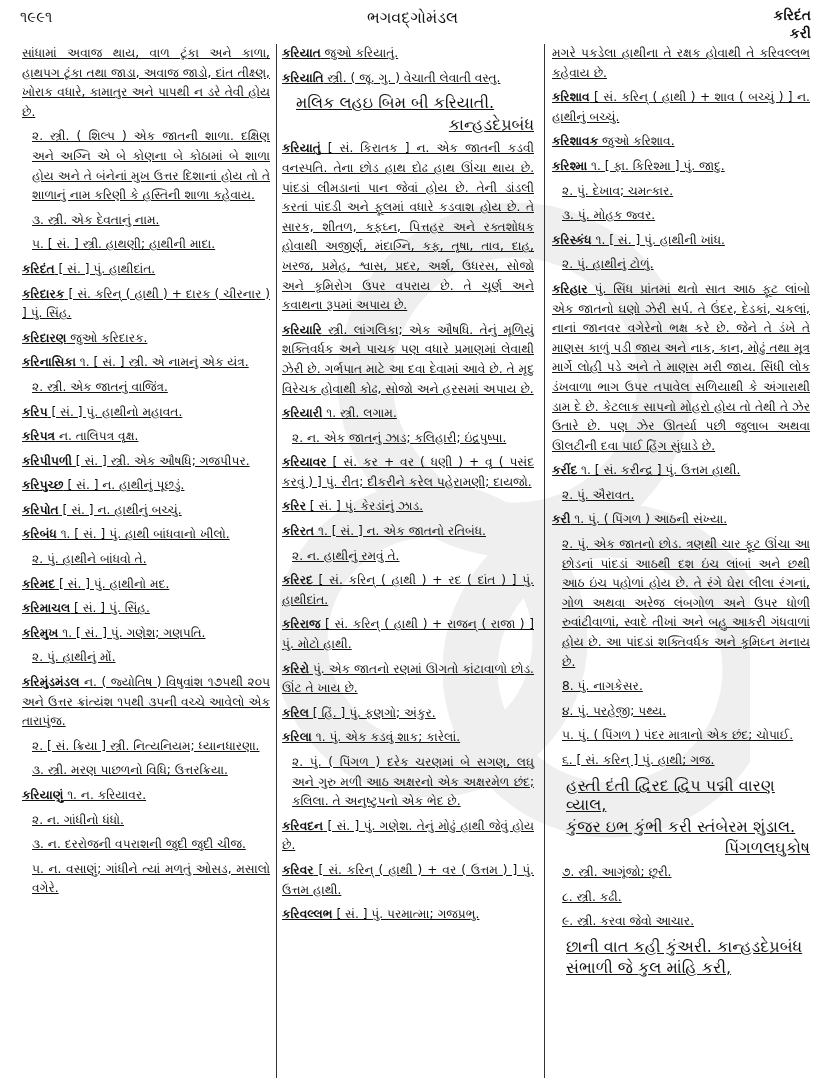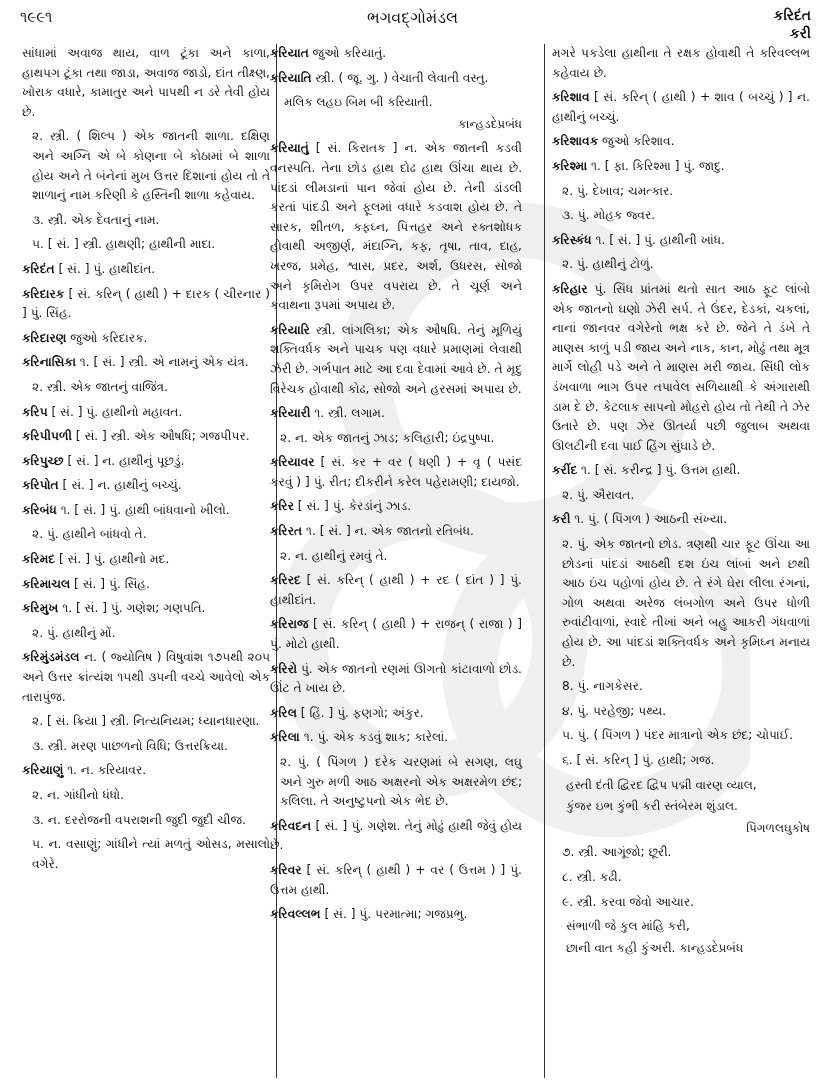--- a/index.html
+++ b/index.html
@@ -10,31 +10,31 @@
   }
   .watermark {
     position:absolute; left:280px; top:170px; width:470px; height:760px;
     pointer-events:none; z-index:0;
   }
   .header { position:absolute; top:0; left:0; width:825px; height:48px; z-index:1; }
   .page-no { position:absolute; left:20px; top:8px; font-size:15px; font-weight:normal; }
   .running-title { position:absolute; left:0; width:825px; top:8px; text-align:center; font-size:16px; }
   .guide-words { position:absolute; right:14px; top:6px; text-align:right; font-size:14px; font-weight:bold; line-height:18px; }
   .columns { position:absolute; top:44px; left:0; width:825px; height:1035px; z-index:1; }
-  .col { position:absolute; top:0; font-size:12.2px; line-height:19.6px; }
+  .col { position:absolute; top:0; font-size:12.2px; line-height:19.6px;text-decoration:underline; }
   .col1 { left:22px; width:248px; }
-  .col2 { left:270px; width:252px; }
+  .col2 { left:282px; width:252px; }
   .col3 { left:552px; width:258px; }
   .rule { position:absolute; top:44px; width:1px; height:1034px; background:#333; z-index:1; }
   .entry { margin:0 0 5px 0; text-align:justify; }
   .hw { font-weight:bold; }
   .sense { margin:0 0 5px 10px; text-align:justify; }
   .cont { margin:0 0 5px 0; text-align:justify; }
-  .quote { margin:0 0 2px 14px; font-size:12px; }
-  .quote-src { text-align:right; font-size:12px; margin:0 0 5px 0; }
+  .quote { margin:0 0 2px 14px; font-size:16px; }
+  .quote-src { text-align:right; font-size:16px; margin:0 0 5px 0; }
 </style>
 </head>
 <body>
 
 <svg class="watermark" viewBox="0 0 470 760">
   <g fill="none" stroke="#efefef" stroke-width="55">
     <circle cx="235" cy="210" r="150"></circle>
     <circle cx="150" cy="470" r="130"></circle>
     <circle cx="330" cy="500" r="140"></circle>
   </g>
@@ -57,20 +57,21 @@
       <div class="cont">સાંધામાં અવાજ થાય, વાળ ટૂંકા અને કાળા, હાથપગ ટૂંકા તથા જાડા, અવાજ જાડો, દાંત તીક્ષ્ણ, ખોરાક વધારે, કામાતુર અને પાપથી ન ડરે તેવી હોય છે.</div>
       <div class="sense">૨. સ્ત્રી. ( શિલ્પ ) એક જાતની શાળા. દક્ષિણ અને અગ્નિ એ બે કોણના બે કોઠામાં બે શાળા હોય અને તે બંનેનાં મુખ ઉત્તર દિશાનાં હોય તો તે શાળાનું નામ કરિણી કે હસ્તિની શાળા કહેવાય.</div>
       <div class="sense">૩. સ્ત્રી. એક દેવતાનું નામ.</div>
       <div class="sense">૫. [ સં. ] સ્ત્રી. હાથણી; હાથીની માદા.</div>
       <div class="entry"><span class="hw">કરિદંત</span><span> [ સં. ] પું. હાથીદાંત.</span></div>
       <div class="entry"><span class="hw">કરિદારક</span><span> [ સં. કરિન્ ( હાથી ) + દારક ( ચીરનાર ) ] પું. સિંહ.</span></div>
       <div class="entry"><span class="hw">કરિદારણ</span><span> જુઓ કરિદારક.</span></div>
       <div class="entry"><span class="hw">કરિનાસિકા</span><span> ૧. [ સં. ] સ્ત્રી. એ નામનું એક યંત્ર.</span></div>
       <div class="sense">૨. સ્ત્રી. એક જાતનું વાજિંત્ર.</div>
       <div class="entry"><span class="hw">કરિપ</span><span> [ સં. ] પું. હાથીનો મહાવત.</span></div>
+      <div class="entry"><span class="hw">કરિપત્ર</span><span> ન. તાલિપત્ર વૃક્ષ.</span></div>
       <div class="entry"><span class="hw">કરિપીપળી</span><span> [ સં. ] સ્ત્રી. એક ઔષધિ; ગજપીપર.</span></div>
       <div class="entry"><span class="hw">કરિપુચ્છ</span><span> [ સં. ] ન. હાથીનું પૂછડું.</span></div>
       <div class="entry"><span class="hw">કરિપોત</span><span> [ સં. ] ન. હાથીનું બચ્ચું.</span></div>
       <div class="entry"><span class="hw">કરિબંધ</span><span> ૧. [ સં. ] પું. હાથી બાંધવાનો ખીલો.</span></div>
       <div class="sense">૨. પું. હાથીને બાંધવો તે.</div>
       <div class="entry"><span class="hw">કરિમદ</span><span> [ સં. ] પું. હાથીનો મદ.</span></div>
       <div class="entry"><span class="hw">કરિમાચલ</span><span> [ સં. ] પું. સિંહ.</span></div>
       <div class="entry"><span class="hw">કરિમુખ</span><span> ૧. [ સં. ] પું. ગણેશ; ગણપતિ.</span></div>
       <div class="sense">૨. પું. હાથીનું મોં.</div>
       <div class="entry"><span class="hw">કરિમુંડમંડલ</span><span> ન. ( જ્યોતિષ ) વિષુવાંશ ૧૭૫થી ૨૦૫ અને ઉત્તર ક્રાંત્યંશ ૧૫થી ૩૫ની વચ્ચે આવેલો એક તારાપુંજ.</span></div>
@@ -121,16 +122,16 @@
       <div class="sense">8. પું. નાગકેસર.</div>
       <div class="sense">૪. પું. પરહેજી; પથ્ય.</div>
       <div class="sense">૫. પું. ( પિંગળ ) પંદર માત્રાનો એક છંદ; ચોપાઈ.</div>
       <div class="sense">૬. [ સં. કરિન્ ] પું. હાથી; ગજ.</div>
       <div class="quote">હસ્તી દંતી દ્વિરદ દ્વિપ પદ્મી વારણ વ્યાલ,</div>
       <div class="quote">કુંજર ઇભ કુંભી કરી સ્તંબેરમ શુંડાલ.</div>
       <div class="quote-src">પિંગળલઘુકોષ</div>
       <div class="sense">૭. સ્ત્રી. આગૂંજો; છૂરી.</div>
       <div class="sense">૮. સ્ત્રી. કઢી.</div>
       <div class="sense">૯. સ્ત્રી. કરવા જેવો આચાર.</div>
+      <div class="quote">છાની વાત કહી કુંઅરી.  કાન્હડદેપ્રબંધ</div>
       <div class="quote">સંભાળી જે કુલ માંહિ કરી,</div>
-      <div class="quote">છાની વાત કહી કુંઅરી.  કાન્હડદેપ્રબંધ</div>
     </div>
 </div>
 
 </body></html>

